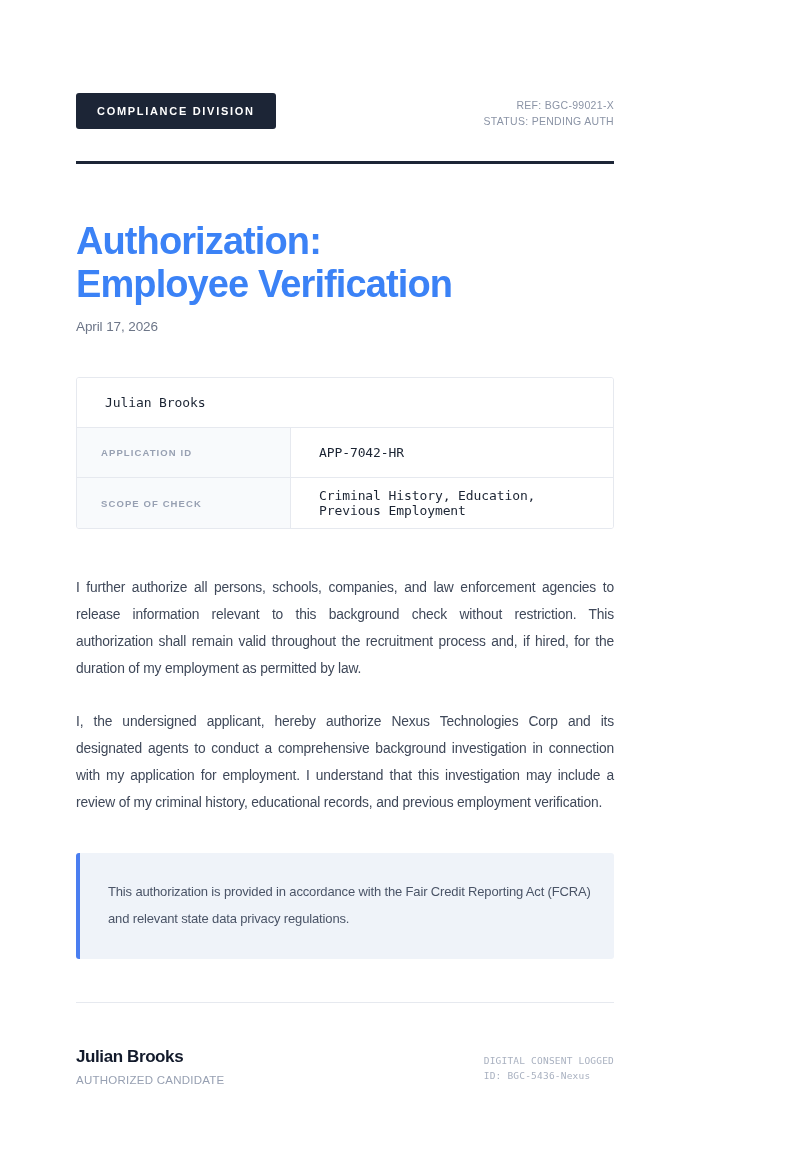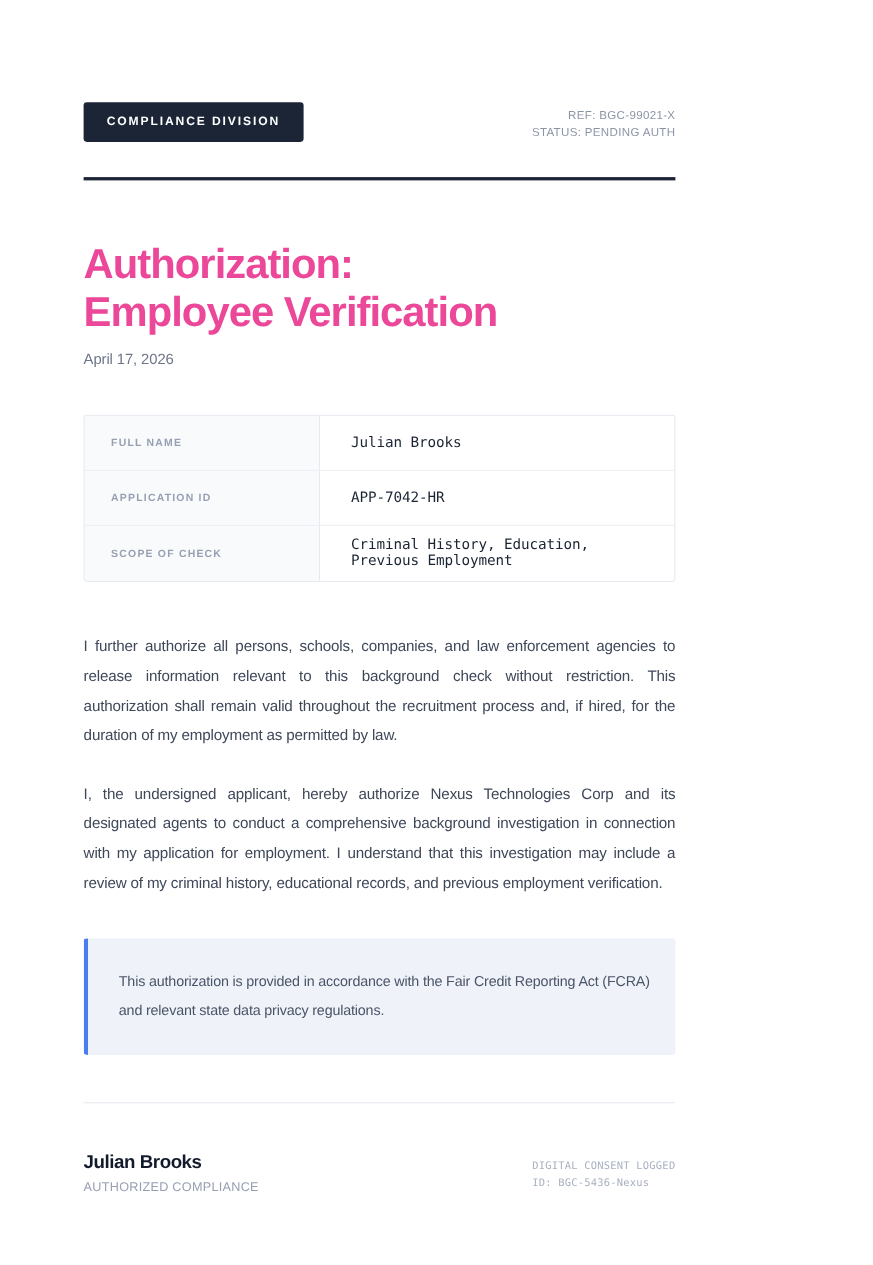--- a/index.html
+++ b/index.html
@@ -61,21 +61,21 @@
   }
 
   
   .title-block { padding-top: 56px; }
 
   .doc-title {
     font-size: 38px;
     font-weight: bold;
     line-height: 1.14;
     letter-spacing: -0.9px;
-    color: #ec4899;
+    color: #3b82f6;
   }
 
   .doc-date {
     margin-top: 13px;
     font-size: 13.5px;
     color: #6d7688;
     letter-spacing: -0.1px;
   }
 
   
@@ -204,21 +204,20 @@
   <div class="title-block">
     <h1 class="doc-title">
       <span>Authorization:</span><br>
       <span>Employee Verification</span>
     </h1>
     <div class="doc-date">April 17, 2026</div>
   </div>
 
   <div class="info-table">
     <div class="info-row">
-      <div class="info-label">FULL NAME</div>
       <div class="info-value">Julian Brooks</div>
     </div>
     <div class="info-row">
       <div class="info-label">APPLICATION ID</div>
       <div class="info-value">APP-7042-HR</div>
     </div>
     <div class="info-row">
       <div class="info-label">SCOPE OF CHECK</div>
       <div class="info-value">Criminal History, Education, Previous Employment</div>
     </div>
@@ -230,21 +229,21 @@
   </div>
 
   <div class="callout">
     <div class="callout-text">This authorization is provided in accordance with the Fair Credit Reporting Act (FCRA) and relevant state data privacy regulations.</div>
   </div>
 
   <div class="footer-rule"></div>
   <div class="footer">
     <div>
       <div class="sign-name">Julian Brooks</div>
-      <div class="sign-role">AUTHORIZED COMPLIANCE</div>
+      <div class="sign-role">AUTHORIZED CANDIDATE</div>
     </div>
     <div class="footer-meta">
       <div>DIGITAL CONSENT LOGGED</div>
       <div>ID: BGC-5436-Nexus</div>
     </div>
   </div>
 
 </div>
 
 </body></html>

